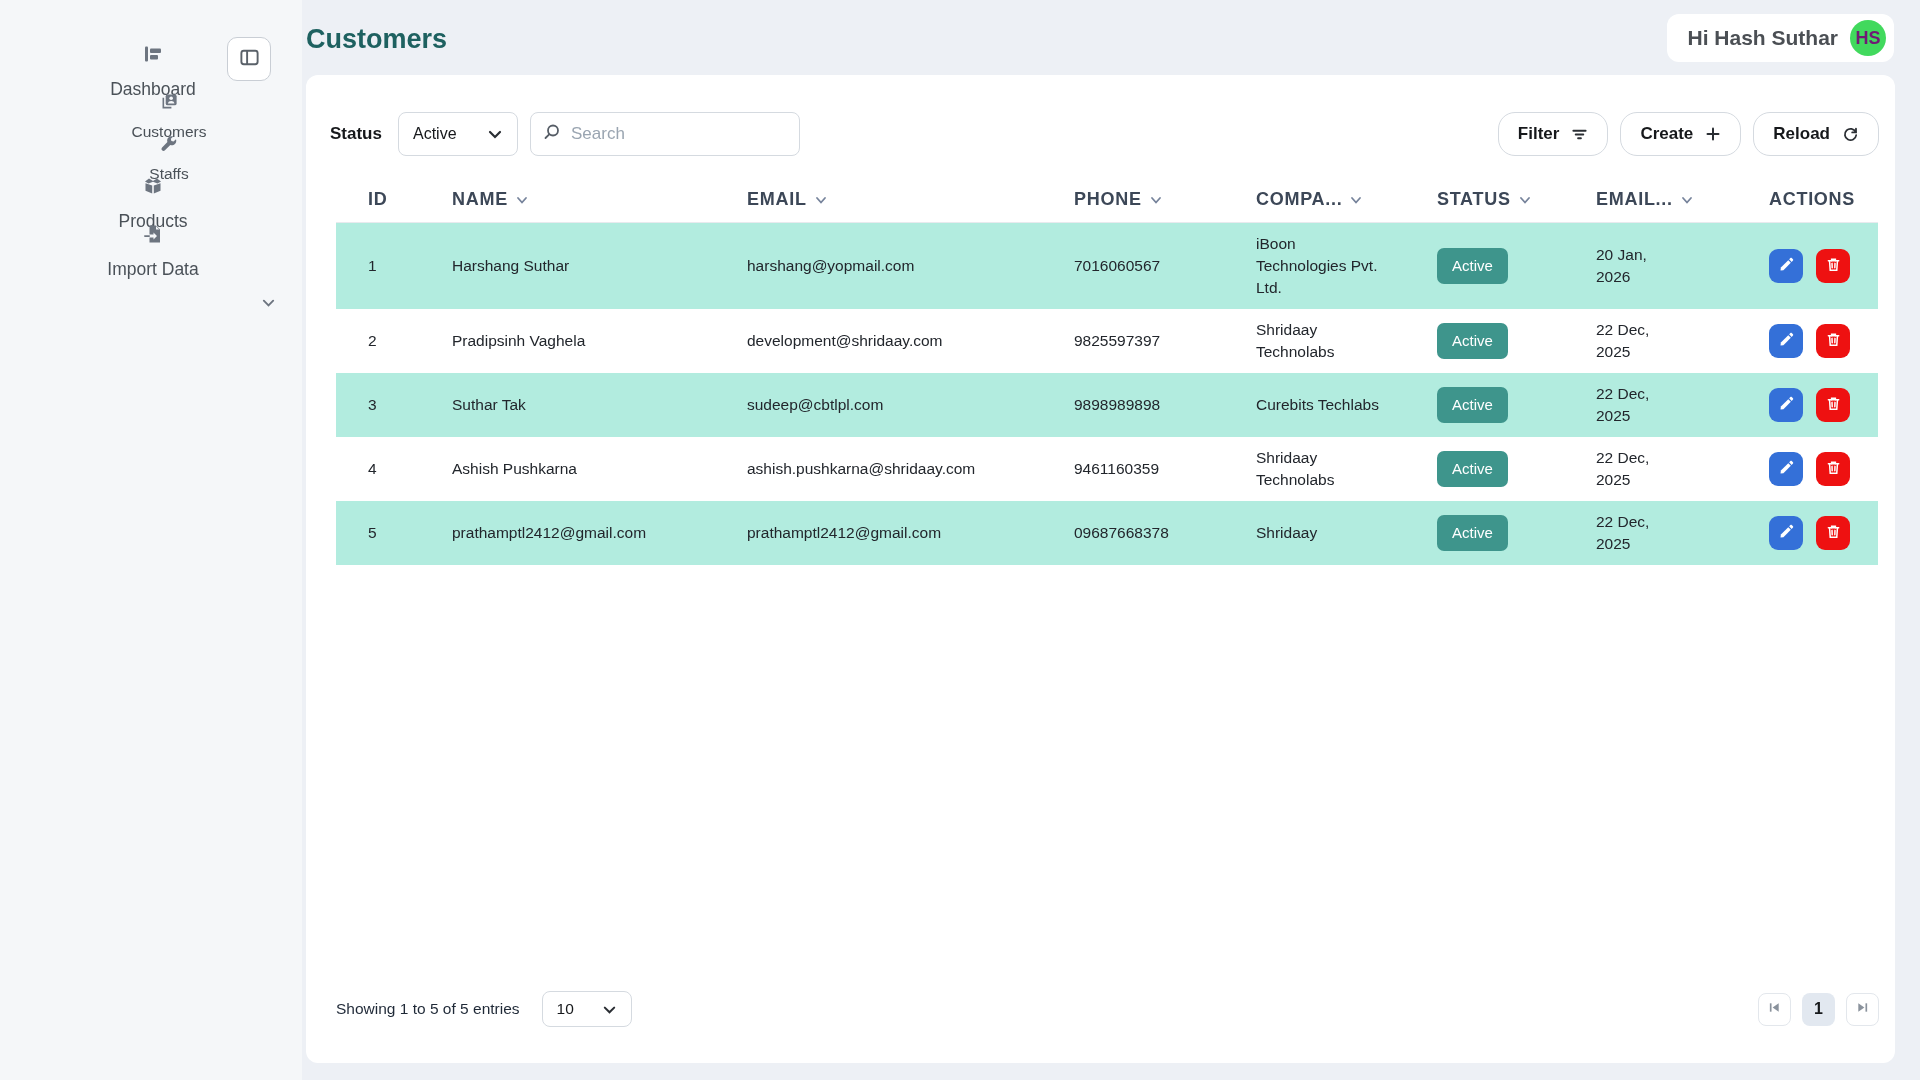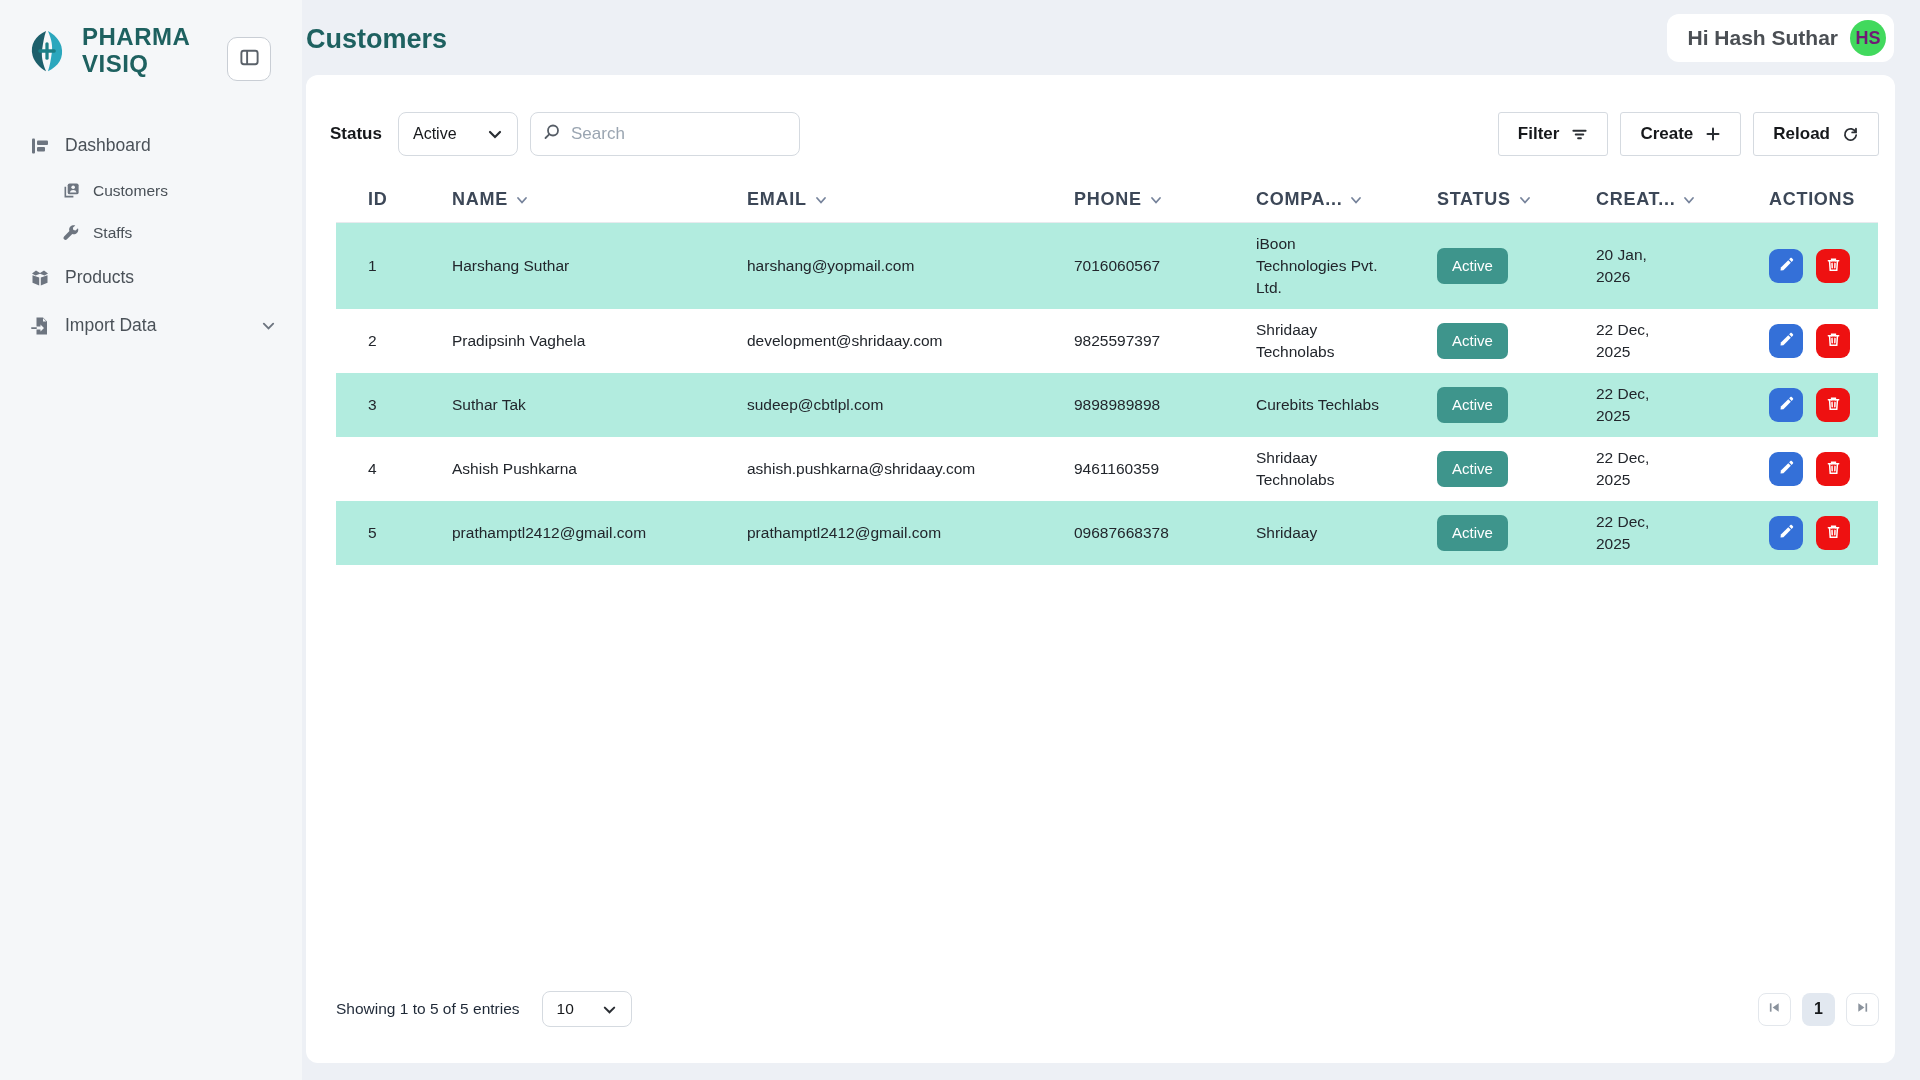--- a/index.html
+++ b/index.html
@@ -12,21 +12,21 @@
     background:var(--sidebar-bg,#f5f7f9); z-index:2; }
   .logo-row { display:flex; align-items:center; gap:12px; padding:24px 0 0 24px; }
   .logo-mark { width:46px; height:48px; flex:0 0 auto; }
   .logo-text { font-size:24px; font-weight:800; line-height:1.12;
     color:var(--accent,#1e6160); letter-spacing:.5px; }
   .toggle-btn { position:absolute; left:227px; top:37px; width:44px; height:44px;
     background:#fff; border:1px solid #c9ced5; border-radius:10px;
     display:flex; align-items:center; justify-content:center; cursor:pointer; color:#5a6169; }
   .menu { margin-top:44px; }
   .menu-item { display:flex; align-items:center; gap:15px; height:48px;
-    padding:0 26px 0 30px; color:#4a5158; font-size:17.5px; cursor:pointer; }
+    padding:0 26px 0 30px; color:#4a5158; font-size:17.5px; cursor:pointer;flex-direction:column; }
   .menu-item .mi-icon { color:#6d7580; display:flex; }
   .menu-item .chev { margin-left:auto; color:#6d7580; display:flex; }
   .submenu .menu-item { height:42px; padding-left:62px; font-size:15.5px; gap:12px; }
 
   
   .page-title { position:absolute; left:306px; top:24px; font-size:27px;
     font-weight:800; color:var(--accent,#1e6160); z-index:1; }
   .user-pill { position:absolute; right:26px; top:14px; height:48px;
     background:#fff; border-radius:12px; display:flex; align-items:center;
     gap:12px; padding:0 8px 0 20px; z-index:3; }
@@ -48,21 +48,21 @@
     background:#fff; padding:0 14px; font-size:16px; color:#16181b; cursor:pointer; }
   .select-box .chev { color:#2a2e33; display:flex; }
   .search-box { display:flex; align-items:center; gap:10px; width:270px; height:44px;
     border:1px solid #d5dae0; border-radius:8px; background:#fff;
     padding:0 12px; margin-left:12px; color:#565d66; }
   .search-box input { border:none; outline:none; flex:1; font-size:17px;
     color:#16181b; font-family:inherit; background:transparent; }
   .search-box input::placeholder { color:#9aa5b1; }
   .toolbar .spacer { flex:1; }
   .tb-btn { display:flex; align-items:center; gap:12px; height:44px;
-    padding:0 19px; background:#fff; border:1px solid #d5dae0; border-radius:3px;
+    padding:0 19px; background:#fff; border:1px solid #d5dae0; border-radius:17px;
     font-size:17px; font-weight:700; color:#16181b; cursor:pointer; margin-left:12px;
     font-family:inherit; }
   .tb-btn .bi { display:flex; color:#2a2e33; }
 
   
   .table-wrap { margin:22px 14px 0 6px; }
   table { width:100%; border-collapse:collapse; table-layout:fixed; }
   th { text-align:left; font-size:18px; font-weight:700; color:#3c4757;
     letter-spacing:.04em; height:44px; border-bottom:1px solid #e8eaee;
     cursor:pointer; }
@@ -99,35 +99,20 @@
     border-radius:8px; display:flex; align-items:center; justify-content:center;
     color:#8a929c; cursor:pointer; }
   .pg-num { width:33px; height:33px; background:#e2e8f0; border:none;
     border-radius:8px; display:flex; align-items:center; justify-content:center;
     font-size:16px; font-weight:700; color:#16181b; cursor:pointer; }
 </style>
 </head>
 <body>
 
 <aside class="sidebar">
-  <div class="logo-row">
-    <span class="logo-mark">
-      <svg viewBox="0 0 48 48" width="46" height="48">
-        <path d="M23 3 C12 8 6 17 9 29 C11 36 17 42 23 45 C19 36 18 29 19 22 C20 15 21 9 23 3 Z" fill="#1d5f6b"></path>
-        <path d="M25 45 C36 40 42 31 39 19 C37 12 31 6 25 3 C29 12 30 19 29 26 C28 33 27 39 25 45 Z" fill="#2ba7bd"></path>
-        <g stroke="#1b7f86" stroke-width="3.4" stroke-linecap="round">
-          <line x1="24" y1="16.5" x2="24" y2="31.5"></line>
-          <line x1="16.5" y1="24" x2="31.5" y2="24"></line>
-        </g>
-      </svg>
-    </span>
-    <span class="logo-text">
-      <span>PHARMA</span><br><span>VISIQ</span>
-    </span>
-  </div>
 
   <button class="toggle-btn">
     <span>
       <svg viewBox="0 0 22 22" width="21" height="21" fill="none" stroke="currentColor" stroke-width="2">
         <rect x="2.5" y="4" width="17" height="14" rx="2.5"></rect>
         <line x1="8.5" y1="4" x2="8.5" y2="18"></line>
       </svg>
     </span>
   </button>
 
@@ -307,21 +292,21 @@
                 <span>STATUS</span>
               <span class="sort">
                 <svg viewBox="0 0 14 14" width="14" height="14" fill="none" stroke="currentColor" stroke-width="1.8" stroke-linecap="round">
                     <polyline points="3,5 7,9.5 11,5"></polyline>
                   </svg>
               </span>
               </div>
           </th>
           <th class="col-created">
             <div class="th-inner">
-                <span>CREAT...</span>
+                <span>EMAIL...</span>
               <span class="sort">
                 <svg viewBox="0 0 14 14" width="14" height="14" fill="none" stroke="currentColor" stroke-width="1.8" stroke-linecap="round">
                     <polyline points="3,5 7,9.5 11,5"></polyline>
                   </svg>
               </span>
               </div>
           </th>
           <th class="col-actions">
             <div class="th-inner">
                 <span>ACTIONS</span>

